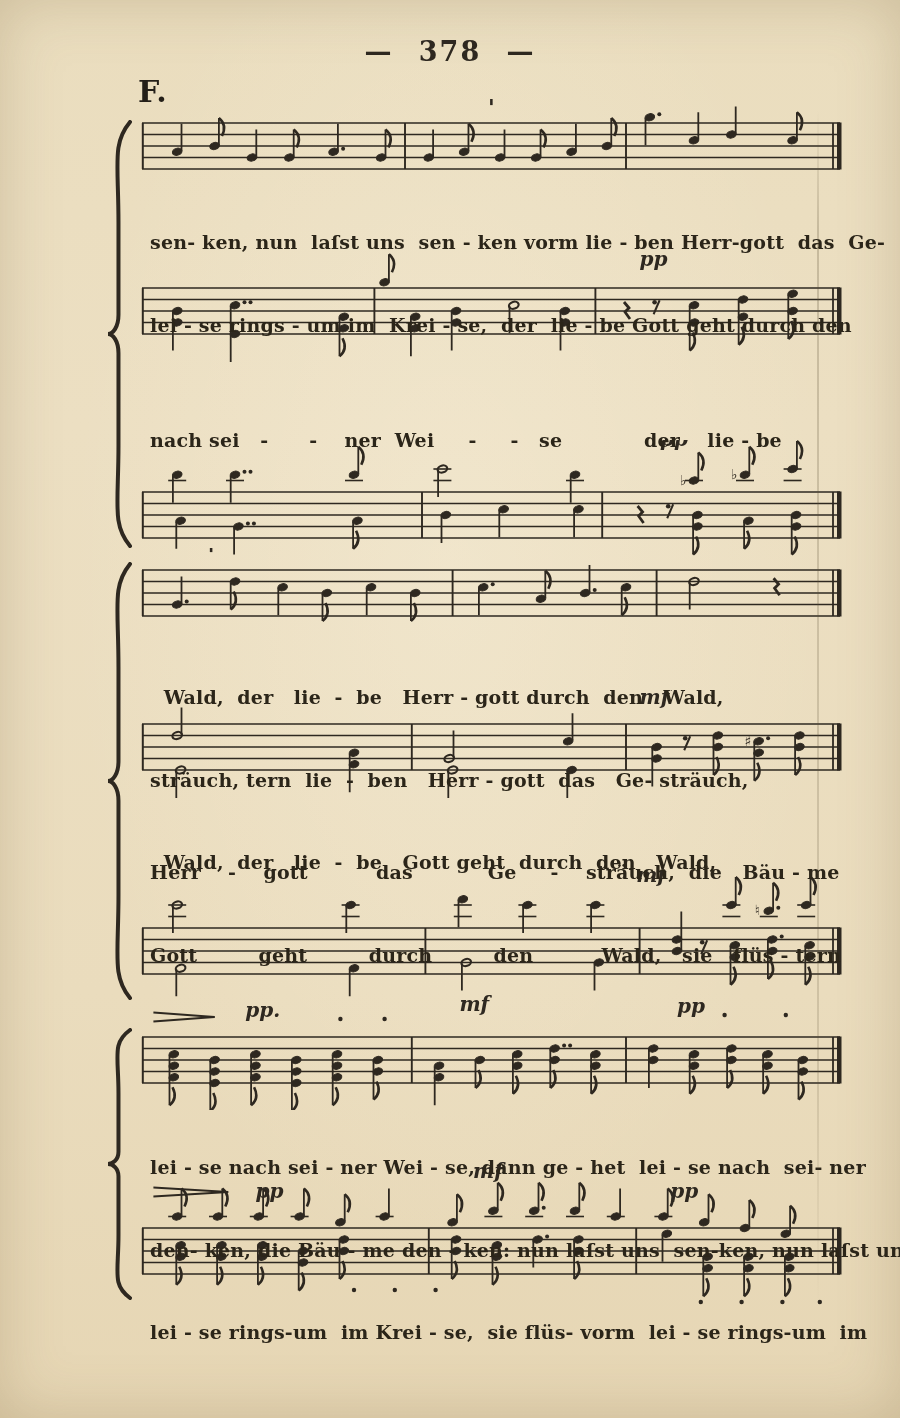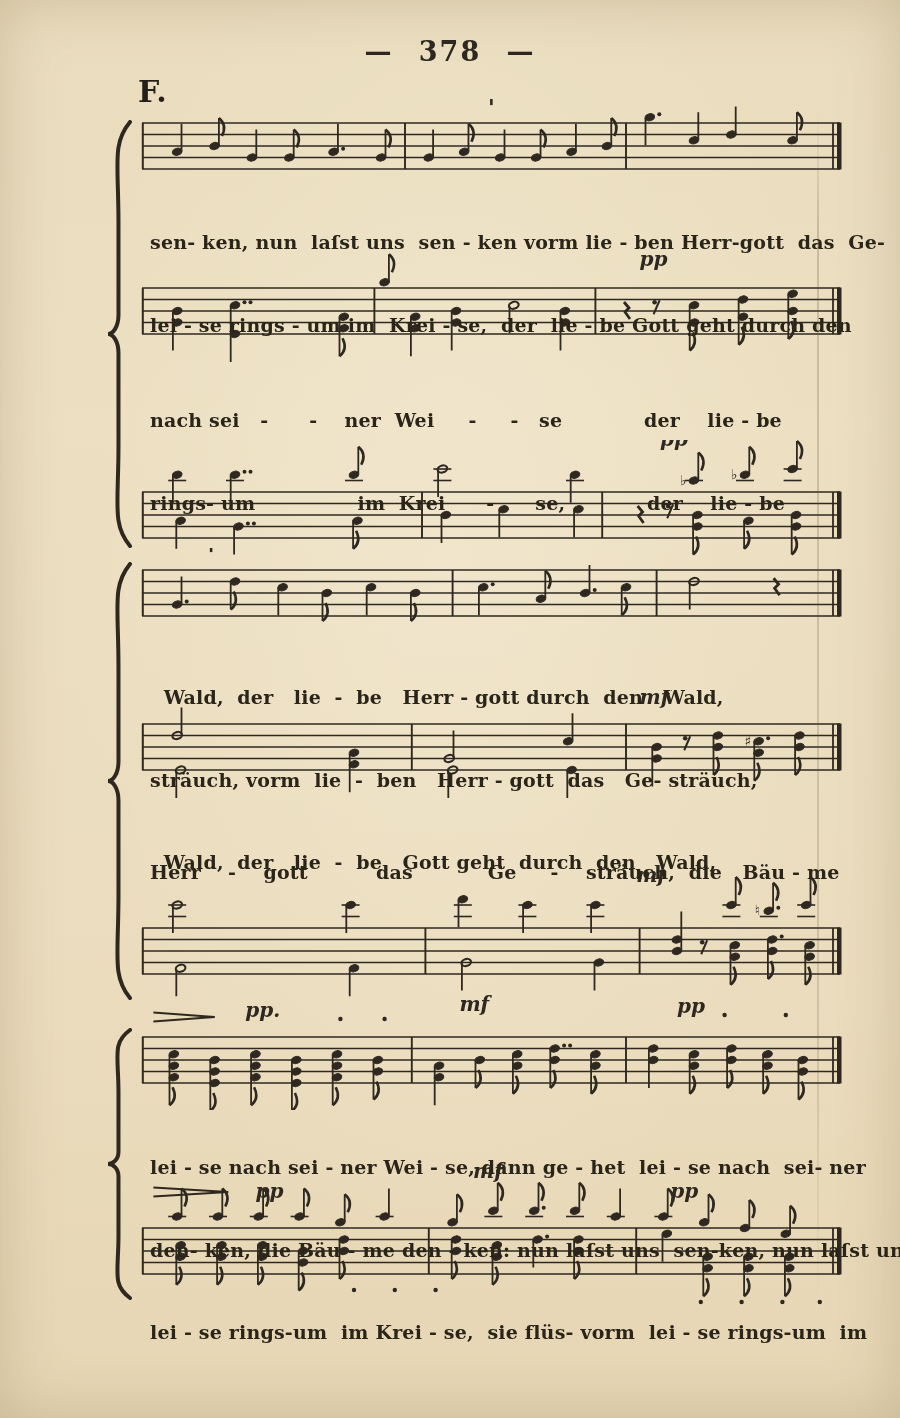--- a/index.html
+++ b/index.html
@@ -636,31 +636,31 @@
         <circle cx="603.6" cy="142" r="2.2" fill="#2e2820"></circle>
         <circle cx="644.4" cy="142" r="2.2" fill="#2e2820"></circle>
         <circle cx="681.8" cy="142" r="2.2" fill="#2e2820"></circle>
       </svg>
     </div>
 
   <div class="lyrblock" style="top:174px">
     <div class="lyr">sen- ken, nun  laſst uns  sen - ken vorm lie - ben Herr-gott  das  Ge-</div>
     <div class="lyr">lei - se rings - um im  Krei - se,  der  lie - be Gott geht durch den</div>
   </div>
-  <div class="lyrblock" style="top:352px">
+  <div class="lyrblock" style="top:372px">
     <div class="lyr">nach sei   -      -    ner  Wei     -     -   se            der    lie - be</div>
-    <div class="lyr">rings- um               im  Krei      -      se,            der    lie - be</div>
   </div>
   <div class="lyrblock" style="top:629px">
     <div class="lyr">  Wald,  der   lie  -  be   Herr - gott durch  den   Wald,</div>
-    <div class="lyr">sträuch, vorm  lie  -  ben   Herr - gott  das   Ge- sträuch,</div>
+    <div class="lyr">sträuch, tern  lie  -  ben   Herr - gott  das   Ge- sträuch,</div>
     <div class="lyr">  Wald,  der   lie  -  be   Gott geht  durch  den   Wald,</div>
   </div>
   <div class="lyrblock" style="top:804px">
     <div class="lyr">Herr    -    gott          das           Ge     -    sträuch,  die   Bäu - me</div>
+    <div class="lyr">Gott         geht         durch         den          Wald,   sie   flüs - tern</div>
   </div>
   <div class="lyrblock" style="top:1099px">
     <div class="lyr">lei - se nach sei - ner Wei - se, dann ge - het  lei - se nach  sei- ner</div>
     <div class="lyr">den- ken, die Bäu - me den - ken: nun laſst uns  sen-ken, nun laſst uns</div>
     <div class="lyr">lei - se rings-um  im Krei - se,  sie flüs- vorm  lei - se rings-um  im</div>
   </div>
 
   <div class="crease"></div>
 </div>
 

